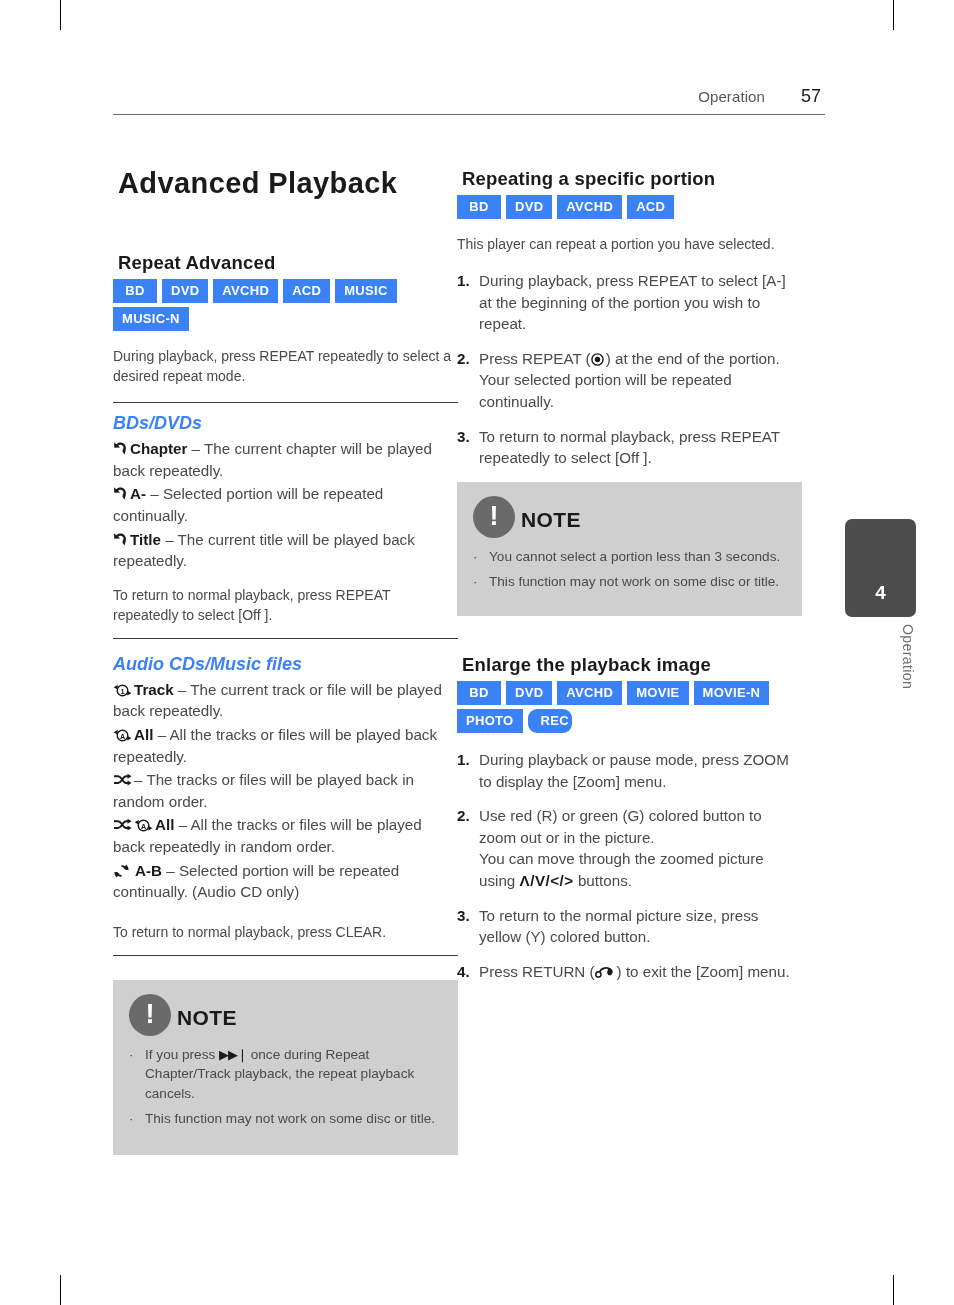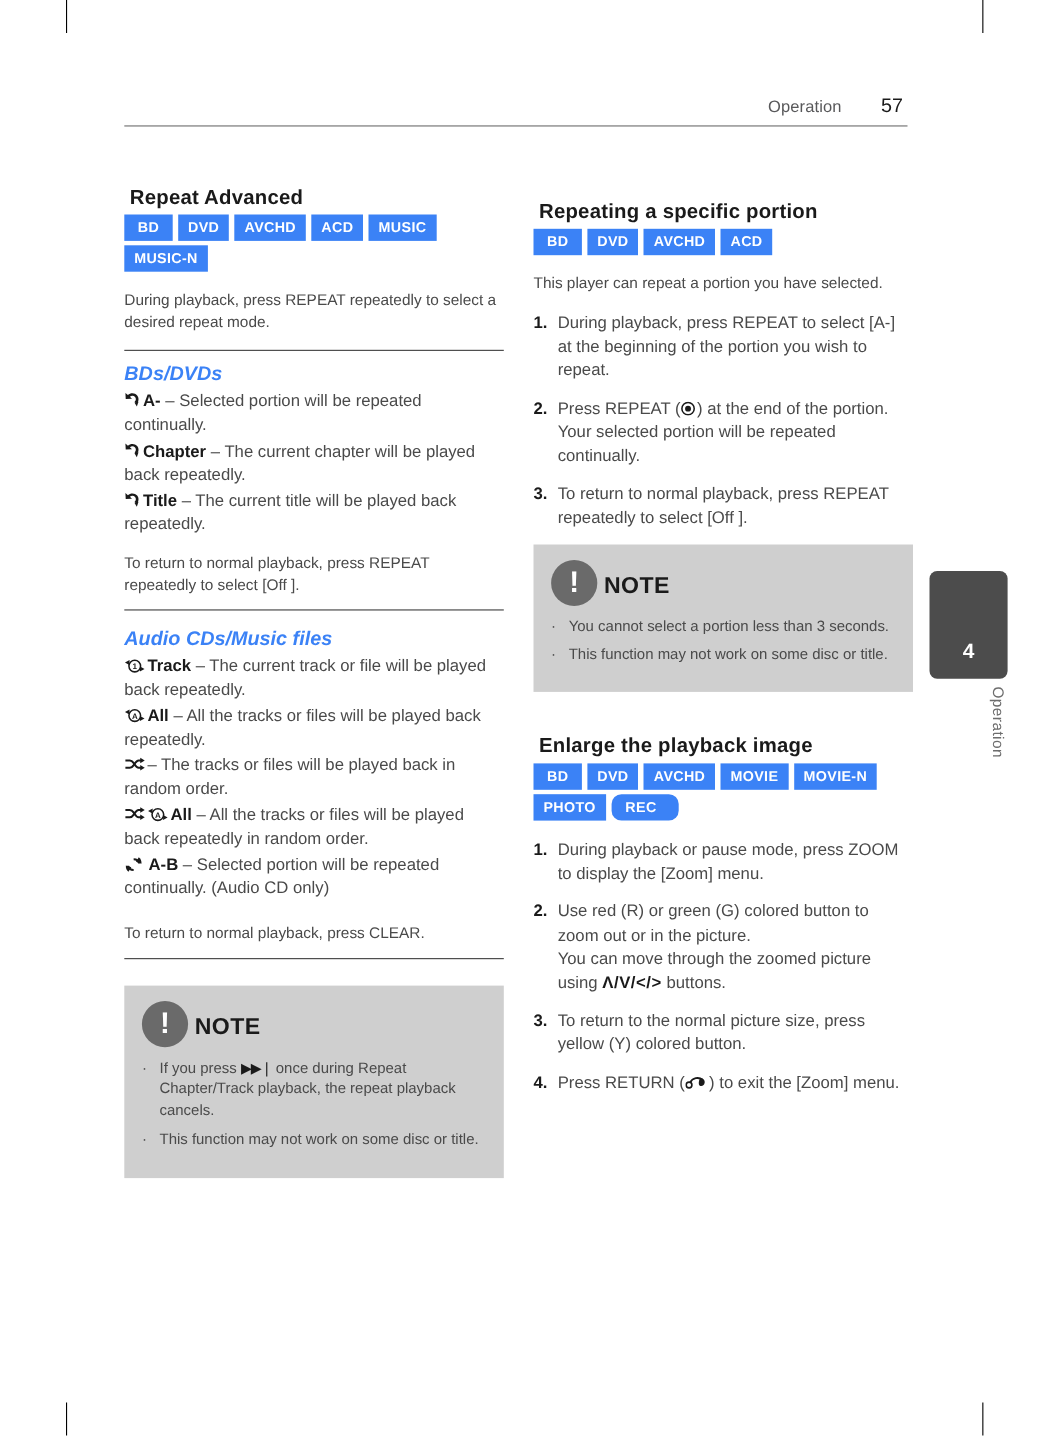--- a/index.html
+++ b/index.html
@@ -50,21 +50,21 @@
     border-bottom: 1px solid #6d6d6d;
     width: 100%;
   }
 
   
   .column {
     position: absolute;
     width: 345px;
   }
   #col-left  { left: 113px; top: 168px; }
-  #col-right { left: 485px; top: 168px; margin-top: 13px; }
+  #col-right { left: 457px; top: 168px; }
 
   
   .h1 {
     font-size: 29px;
     font-weight: bold;
     color: #1a1a1a;
     letter-spacing: .4px;
     margin: 0 0 52px 5px;
     line-height: 1.1;
   }
@@ -91,21 +91,21 @@
     font-size: 13px;
     font-weight: bold;
     letter-spacing: .3px;
     line-height: 1;
     padding: 5px 9px 6px 9px;
     display: inline-block;
     text-align: center;
     min-width: 44px;
     box-sizing: border-box;
   }
-  .badge.rounded { border-radius: 9px; padding-left: 13px; padding-right: 20px; }
+  .badge.rounded { border-radius: 9px; padding-left: 13px; padding-right: 3px; }
 
   
   p.body {
     font-size: 14px;
     line-height: 1.42;
     color: #4a4a4a;
     margin: 0 0 15px 0;
   }
 
   
@@ -253,20 +253,21 @@
 <div id="page-header">
   <div class="hdr-row">
     <span class="hdr-section">Operation</span>
     <span class="hdr-pageno">57</span>
   </div>
   <div class="hdr-rule"></div>
 </div>
 
 <div class="column" id="col-left">
 
+  <h1 class="h1">Advanced Playback</h1>
 
   <h2 class="h2">Repeat Advanced</h2>
 
   <div class="badges">
     <span class="badge">BD</span>
     <span class="badge">DVD</span>
     <span class="badge">AVCHD</span>
     <span class="badge">ACD</span>
     <span class="badge">MUSIC</span>
     <span class="badge">MUSIC-N</span>
@@ -274,28 +275,28 @@
 
   <p class="body">During playback, press REPEAT repeatedly to select a desired repeat mode.</p>
 
   <div class="rule-top">
     <div class="sub-title">BDs/DVDs</div>
 
     <p class="mode-line">
       <span class="ic"><svg width="15" height="16" viewBox="0 0 15 16">
             <path d="M3.3 3.2 C5.6 0.9 9.6 1 11.7 3.5 C13.6 5.8 13.3 9.2 11.1 11.2 L9.4 9.1 C10.7 8 10.9 6.1 9.8 4.8 C8.6 3.4 6.4 3.3 5.1 4.6 L7.0 6.4 L1.3 6.7 L1.0 1.2 Z" fill="#1a1a1a"></path>
             <path d="M9.2 10.0 L12.9 9.2 L11.4 13.6 Z" fill="#1a1a1a"></path>
-          </svg></span><span class="label">A-</span><span> – Selected portion will be repeated continually.</span>
+          </svg></span><span class="label">Chapter</span><span> – The current chapter will be played back repeatedly.</span>
     </p>
 
     <p class="mode-line">
       <span class="ic"><svg width="15" height="16" viewBox="0 0 15 16">
             <path d="M3.3 3.2 C5.6 0.9 9.6 1 11.7 3.5 C13.6 5.8 13.3 9.2 11.1 11.2 L9.4 9.1 C10.7 8 10.9 6.1 9.8 4.8 C8.6 3.4 6.4 3.3 5.1 4.6 L7.0 6.4 L1.3 6.7 L1.0 1.2 Z" fill="#1a1a1a"></path>
             <path d="M9.2 10.0 L12.9 9.2 L11.4 13.6 Z" fill="#1a1a1a"></path>
-          </svg></span><span class="label">Chapter</span><span> – The current chapter will be played back repeatedly.</span>
+          </svg></span><span class="label">A-</span><span> – Selected portion will be repeated continually.</span>
     </p>
 
     <p class="mode-line">
       <span class="ic"><svg width="15" height="16" viewBox="0 0 15 16">
             <path d="M3.3 3.2 C5.6 0.9 9.6 1 11.7 3.5 C13.6 5.8 13.3 9.2 11.1 11.2 L9.4 9.1 C10.7 8 10.9 6.1 9.8 4.8 C8.6 3.4 6.4 3.3 5.1 4.6 L7.0 6.4 L1.3 6.7 L1.0 1.2 Z" fill="#1a1a1a"></path>
             <path d="M9.2 10.0 L12.9 9.2 L11.4 13.6 Z" fill="#1a1a1a"></path>
           </svg></span><span class="label">Title</span><span> – The current title will be played back repeatedly.</span>
     </p>
 
     <p class="body rule-bottom" style="margin-top:14px; margin-bottom:0;">To return to normal playback, press REPEAT repeatedly to select [Off ].</p>

